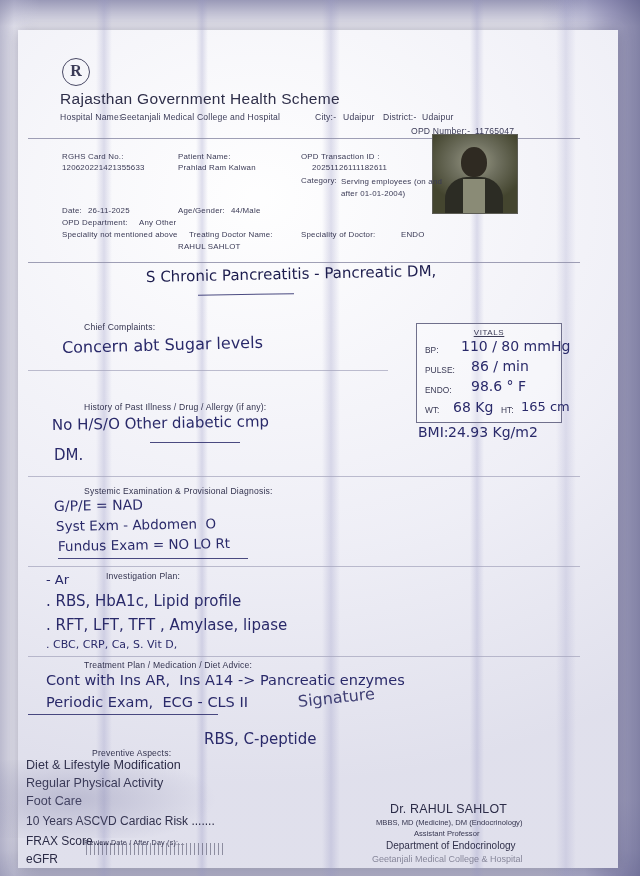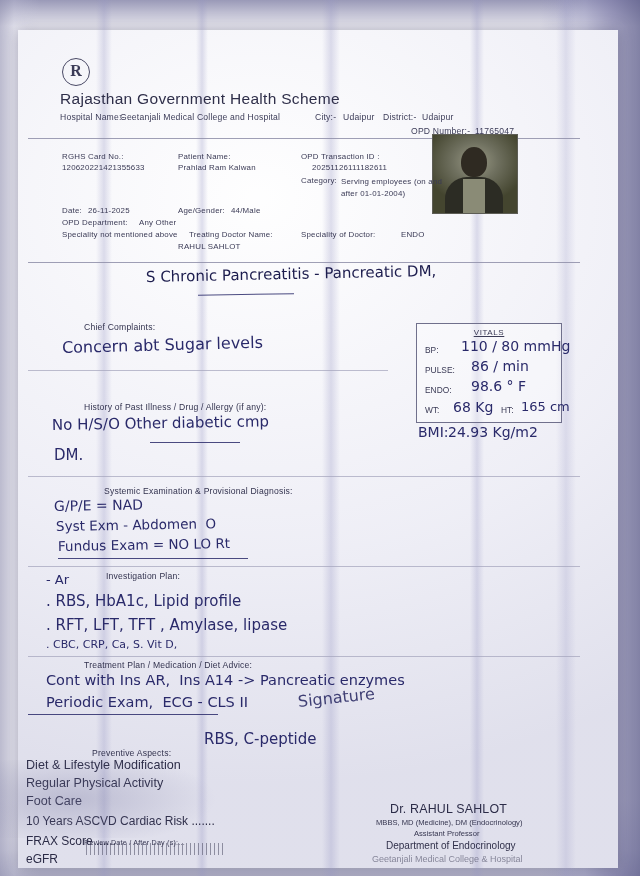--- a/index.html
+++ b/index.html
@@ -295,21 +295,21 @@
     <div class="hw" style="left:390px; top:378px; font-size:14px;">BMI:</div>
     <div class="hw" style="left:420px; top:378px; font-size:14px;">24.93 Kg/m2</div>
 
     <div class="t lbl-b" style="left:56px; top:356px;">History of Past Illness / Drug / Allergy (if any):</div>
     <div class="hw" style="left:24px; top:370px; font-size:15px; transform:rotate(-1deg);">No H/S/O Other diabetic cmp</div>
     <div class="uline" style="left:122px; top:396px; width:90px;"></div>
     <div class="hw" style="left:26px; top:400px; font-size:15px;">DM.</div>
 
     <div class="hr light" style="left:0px; top:430px; width:552px;"></div>
 
-    <div class="t lbl-b" style="left:56px; top:440px;margin-left:20px;">Systemic Examination &amp; Provisional Diagnosis:</div>
+    <div class="t lbl-b" style="left:56px; top:440px;">Systemic Examination &amp; Provisional Diagnosis:</div>
     <div class="hw" style="left:26px; top:452px; font-size:14px; transform:rotate(-1deg);">G/P/E = NAD</div>
     <div class="hw" style="left:28px; top:472px; font-size:13.5px; transform:rotate(-1deg);">Syst Exm - Abdomen  O</div>
     <div class="hw" style="left:30px; top:492px; font-size:13.5px; transform:rotate(-1deg);">Fundus Exam = NO LO Rt</div>
     <div class="uline" style="left:30px; top:512px; width:190px;"></div>
 
     <div class="hr light" style="left:0px; top:520px; width:552px;"></div>
 
     <div class="t lbl-b" style="left:78px; top:525px;">Investigation Plan:</div>
     <div class="hw" style="left:18px; top:526px; font-size:13px;">- Ar</div>
     <div class="hw" style="left:18px; top:546px; font-size:15px;">. RBS, HbA1c, Lipid profile</div>

